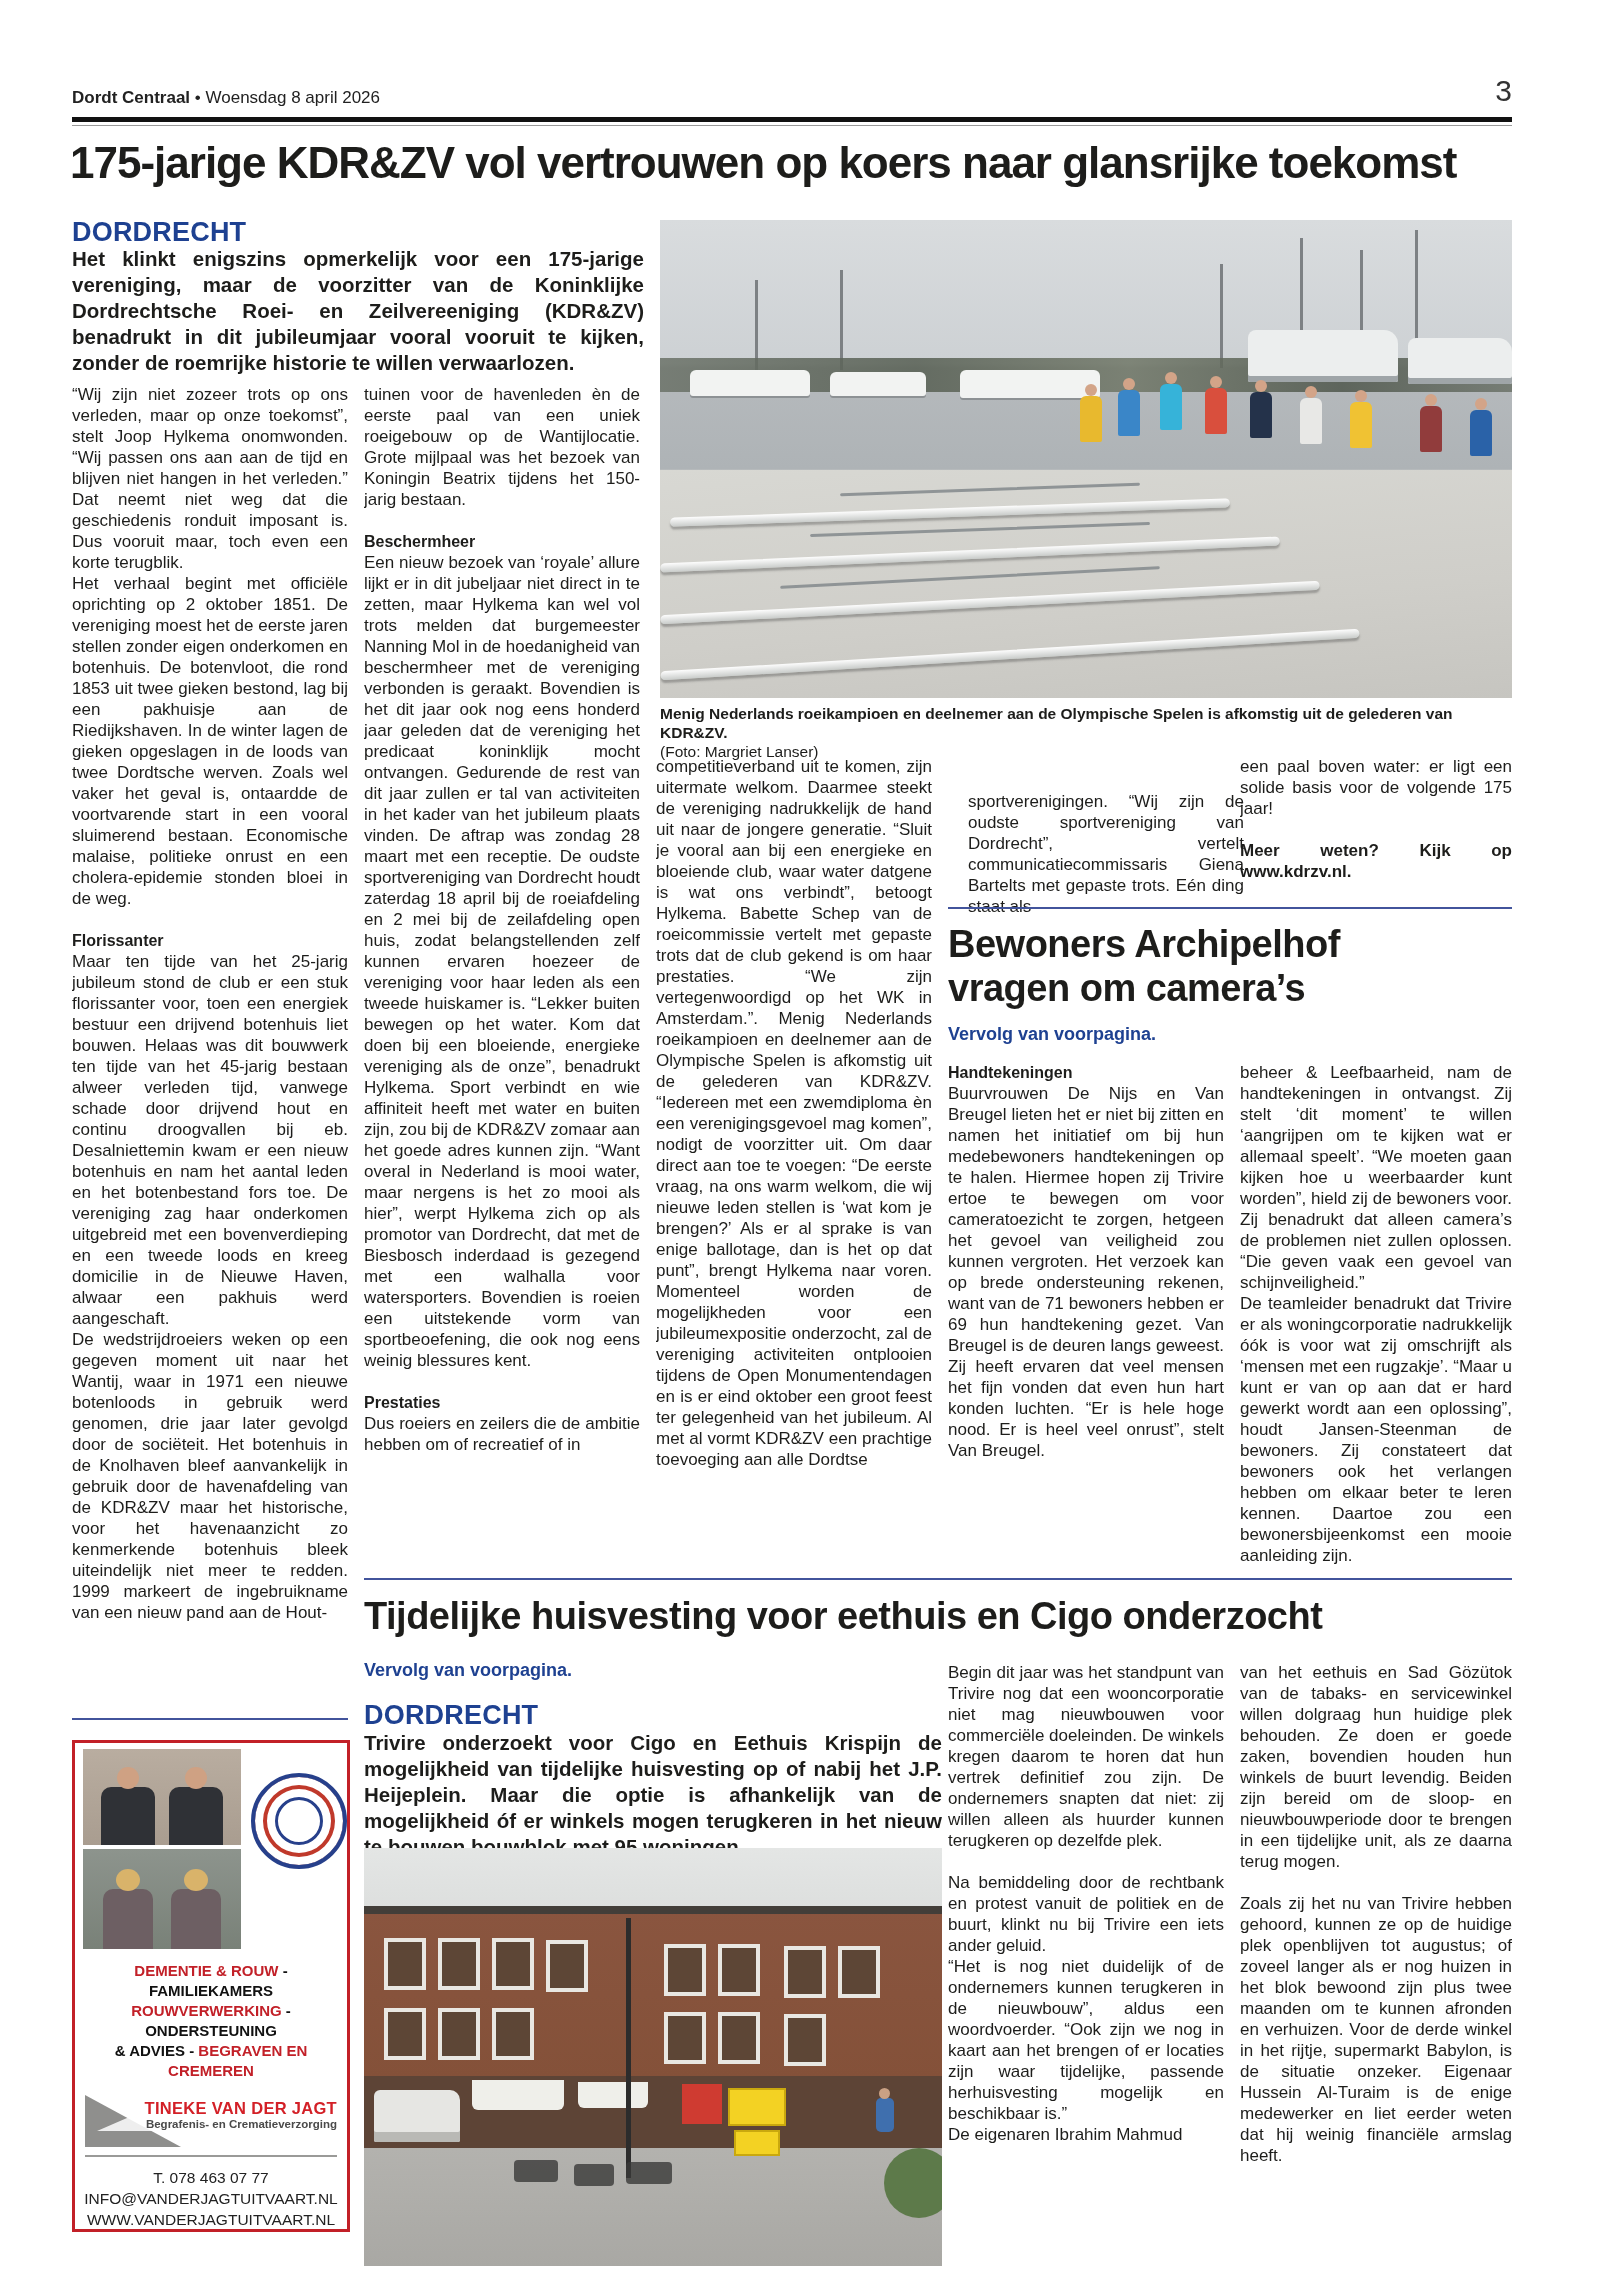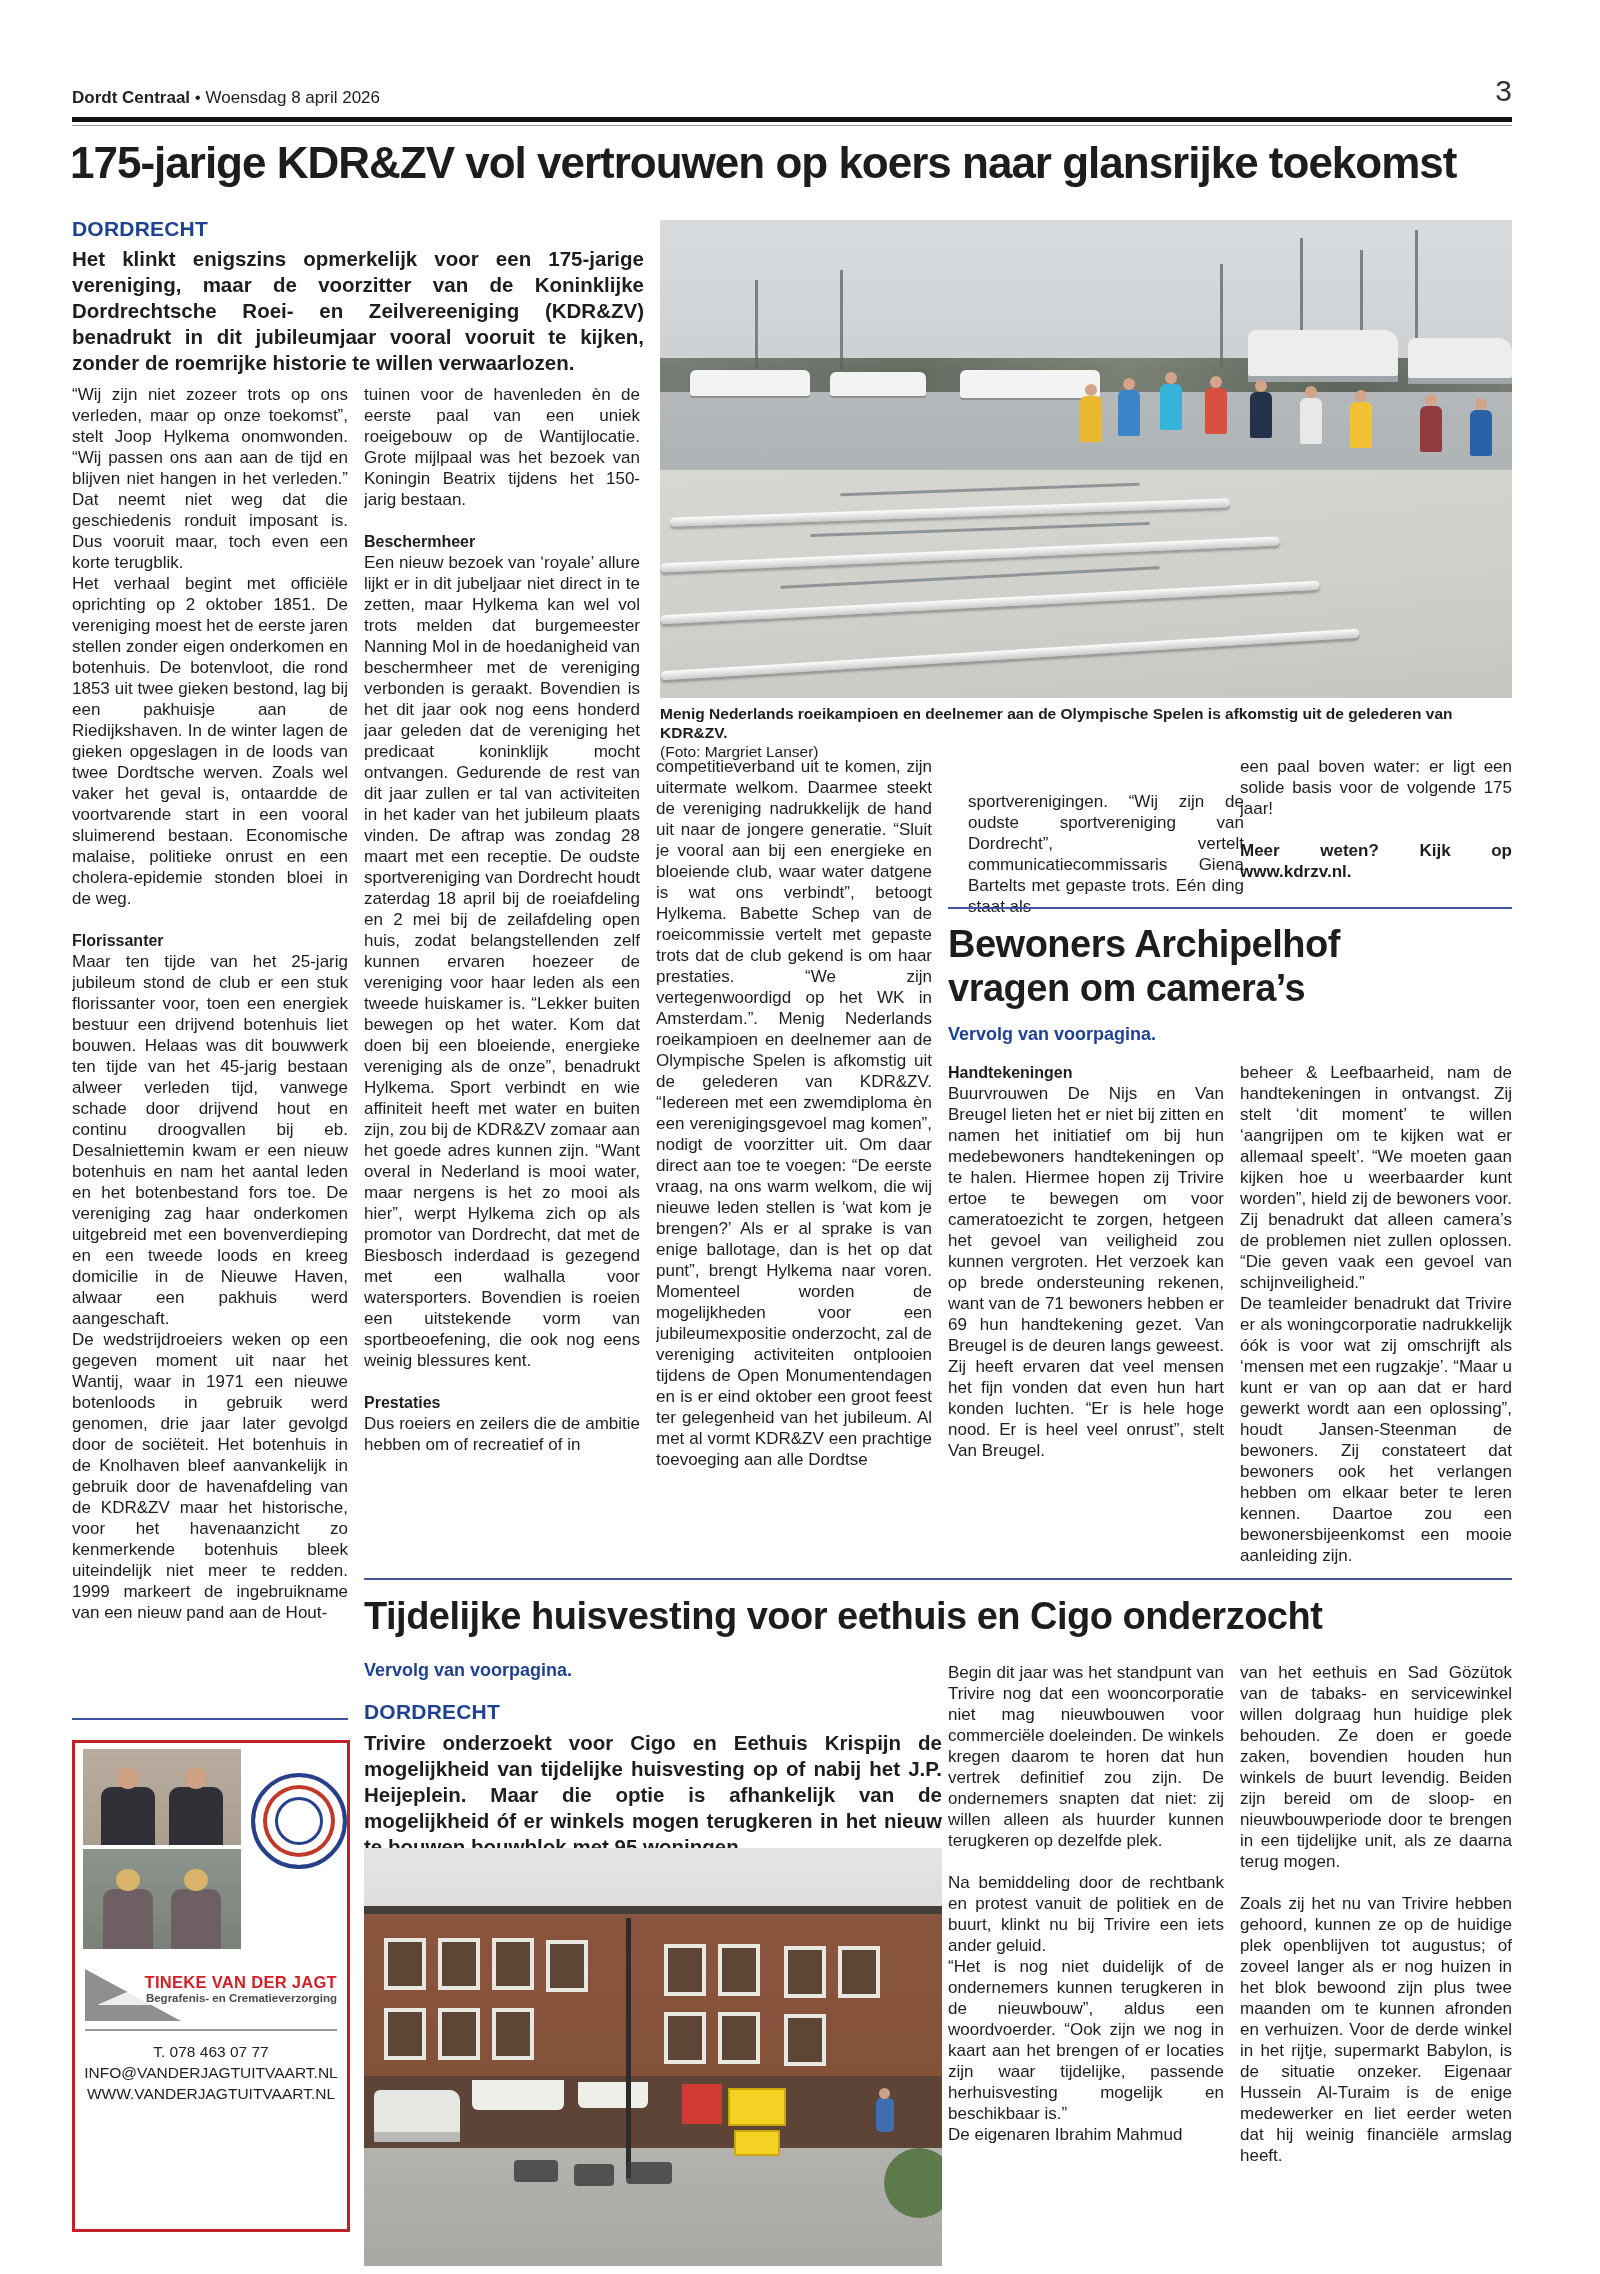--- a/index.html
+++ b/index.html
@@ -9,21 +9,21 @@
   
   .hdr-left{left:72px;top:88px;font-size:17px;color:#222;}
   .hdr-left b{font-weight:bold;}
   .hdr-page{left:1440px;top:74px;width:72px;text-align:right;font-size:30px;color:#333;}
   .hdr-rule{left:72px;top:117px;width:1440px;height:5px;background:#111;}
   .hdr-rule2{left:72px;top:125px;width:1440px;height:1px;background:#9a9a9a;}
   
   .h1{left:70px;top:138px;width:1460px;font-size:44px;line-height:50px;font-weight:bold;
       letter-spacing:-1px;color:#1d1d1b;}
   .h2{font-size:38px;line-height:44px;font-weight:bold;letter-spacing:-0.5px;color:#1d1d1b;}
-  .kicker{font-size:21px;font-weight:bold;color:#1e4191;letter-spacing:0.2px;}
+  .kicker{font-size:27px;font-weight:bold;color:#1e4191;letter-spacing:0.2px;}
   .vervolg{font-size:18px;font-weight:bold;color:#1e4191;}
   .intro{font-weight:bold;font-size:20.5px;line-height:26px;text-align:justify;color:#1d1d1b;}
   
   .col{font-size:17px;line-height:21px;text-align:justify;overflow:hidden;}
   .col p{margin:0;}
   .col p.gap{margin-top:21px;}
   .col p.bold{font-weight:bold;}
   .col h4{margin:21px 0 0 0;font-size:16px;line-height:21px;font-weight:bold;text-align:left;}
   .col h4:first-child{margin-top:0;}
   .caption{font-size:15.5px;line-height:19px;color:#1d1d1b;}
@@ -239,20 +239,25 @@
       <div class="ad-img ad-men">
         <div class="suit" style="left:18px;"></div>
         <div class="suit" style="left:86px;"></div>
       </div>
       <div class="ad-img ad-women">
         <div class="lady" style="left:20px;"></div>
         <div class="lady" style="left:88px;"></div>
       </div>
       <div class="abs ad-logo-circle"></div>
     </div>
+    <div class="ad-lines">
+      <span class="ad-red">DEMENTIE &amp; ROUW</span><span class="ad-blk"> - FAMILIEKAMERS</span><br>
+      <span class="ad-red">ROUWVERWERKING</span><span class="ad-blk"> - ONDERSTEUNING</span><br>
+      <span class="ad-blk">&amp; ADVIES - </span><span class="ad-red">BEGRAVEN EN CREMEREN</span>
+    </div>
     <div class="ad-brandrow">
       <div class="tri"></div>
       <div class="brand">
         <div class="brand-name">TINEKE VAN DER JAGT</div>
         <div class="brand-sub">Begrafenis- en Crematieverzorging</div>
       </div>
     </div>
     <div class="ad-contact">
       <div>T. 078 463 07 77</div>
       <div>INFO@VANDERJAGTUITVAART.NL</div>

